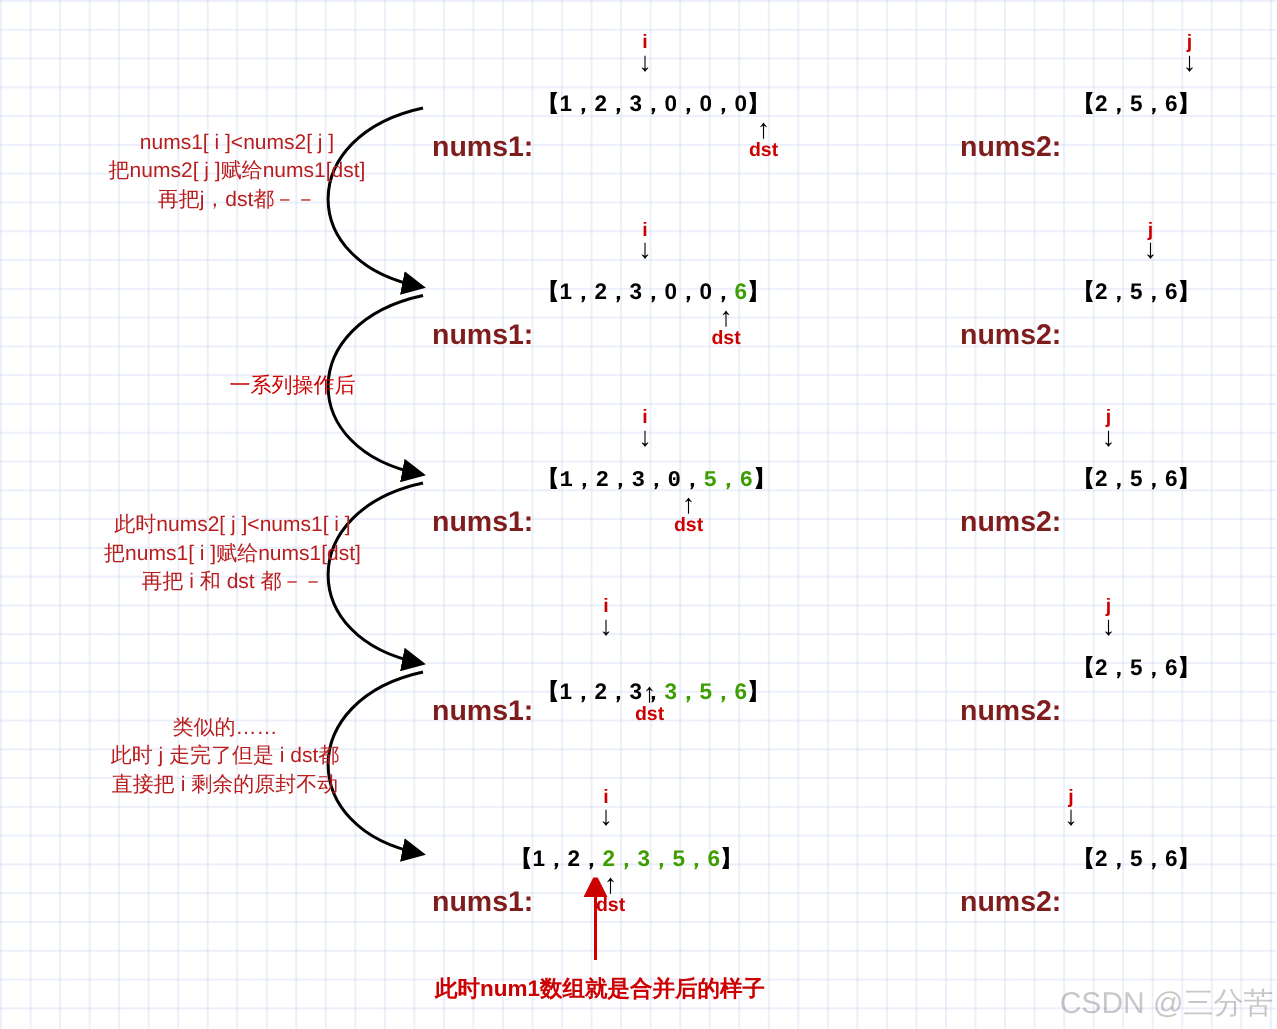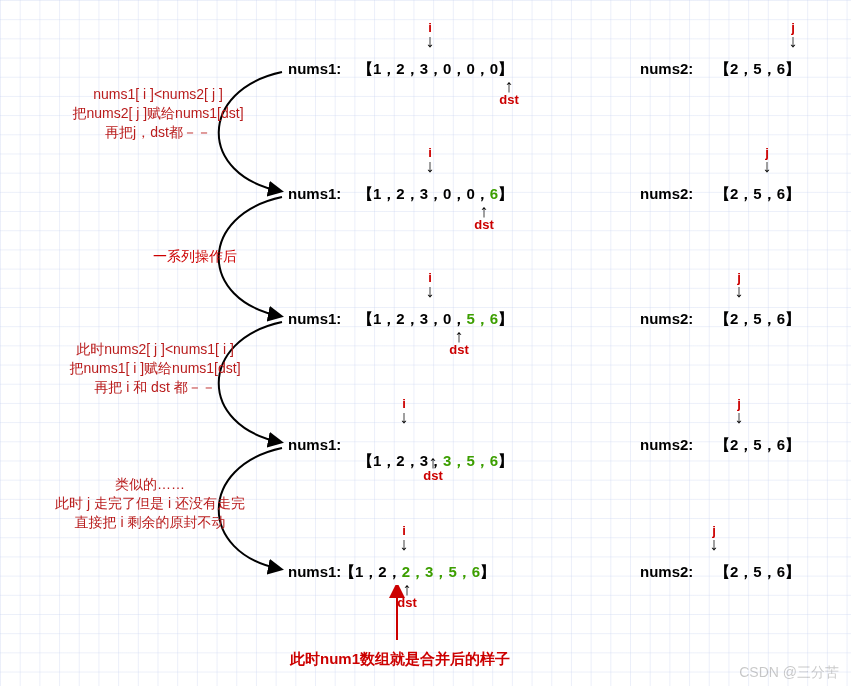--- a/index.html
+++ b/index.html
@@ -8,30 +8,30 @@
   width: 851px;
   height: 686px;
   position: relative;
   background: #fff;
   background-image:
     linear-gradient(to right, rgba(200,210,240,0.35) 1px, transparent 1px),
     linear-gradient(to bottom, rgba(200,210,240,0.35) 1px, transparent 1px);
   background-size: 19.7px 19.2px;
   overflow: hidden;
 }
-.label { font-size: 15px; font-weight: bold; color: #000000; position: absolute; }
+.label { font-size: 19px; font-weight: bold; color: #7f1d1d; position: absolute; margin-top: 28px; }
 .arr   { font-size: 15px; font-weight: bold; color: #000; position: absolute; white-space: pre; }
 .green { color: #3c9e00; }
 .ptr   { position: absolute; font-size: 13px; font-weight: bold; color: #c00; text-align: center; width: 20px; }
 .ptr .arrow-down { display: block; font-size: 18px; line-height: 12px; }
 .ptr .arrow-up   { display: block; font-size: 18px; line-height: 12px; }
 .note  { position: absolute; color: #b91c1c; font-size: 14px; text-align: center; line-height: 1.35; }
 .note.red { color: #c00; }
 .final { position: absolute; color: #c00; font-weight: bold; font-size: 15px; }
-.watermark { position: absolute; right: 12px; bottom: 4px; color: rgba(0,0,0,0.22); font-size: 14px; }
+.watermark { position: absolute; right: 2px; bottom: 4px; color: rgba(0,0,0,0.22); font-size: 20px; }
 svg.curve { position: absolute; left: 0; top: 0; overflow: visible; }
 svg.straight { position: absolute; }
 </style>
 </head>
 <body>
 
 <div id="stage">
     <div class="label" style="left: 288px; top: 60px;">nums1:</div>
     <div class="arr" style="left: 358px; top: 60px;"><span>【1，</span><span>2，</span><span>3，</span><span>0，</span><span>0，</span><span>0</span><span>】</span></div>
     <div class="label" style="left: 640px; top: 60px;">nums2:</div>
@@ -56,21 +56,21 @@
     <div class="ptr" style="left: 469px; top: 205px; width: 30px;"><span class="arrow-up" style="color: rgb(0, 0, 0);">↑</span><span>dst</span></div>
     <svg class="curve" width="851" height="686">
       <defs>
         <marker id="ahB1" markerWidth="8" markerHeight="8" refX="6" refY="4" orient="auto">
           <path d="M0,0 L8,4 L0,8 Z" fill="#000"></path>
         </marker>
       </defs>
       <path d="M 282 197 C 198 215, 198 300, 280 316" fill="none" stroke="#000" stroke-width="2" marker-end="url(#ahB1)"></path>
     </svg>
     <div class="label" style="left: 288px; top: 310px;">nums1:</div>
-    <div class="arr" style="left: 358px; top: 310px;"><span>【1，</span><span>2，</span><span>3，</span><span>0，</span><span class="green">5，</span><span class="green">6</span><span>】</span></div>
+    <div class="arr" style="left: 358px; top: 310px; font-family: Liberation Mono, monospace;"><span>【1，</span><span>2，</span><span>3，</span><span>0，</span><span class="green">5，</span><span class="green">6</span><span>】</span></div>
     <div class="label" style="left: 640px; top: 310px;">nums2:</div>
     <div class="arr" style="left: 715px; top: 310px;"><span>【2，</span><span>5，</span><span>6</span><span>】</span></div>
     <div class="ptr" style="left: 420px; top: 270px;"><span>i</span><span class="arrow-down" style="color: rgb(0, 0, 0);">↓</span></div>
     <div class="ptr" style="left: 729px; top: 270px;"><span>j</span><span class="arrow-down" style="color: rgb(0, 0, 0);">↓</span></div>
     <div class="ptr" style="left: 444px; top: 330px; width: 30px;"><span class="arrow-up" style="color: rgb(0, 0, 0);">↑</span><span>dst</span></div>
     <svg class="curve" width="851" height="686">
       <defs>
         <marker id="ahB2" markerWidth="8" markerHeight="8" refX="6" refY="4" orient="auto">
           <path d="M0,0 L8,4 L0,8 Z" fill="#000"></path>
         </marker>
@@ -100,21 +100,21 @@
     <div class="ptr" style="left: 704px; top: 523px;"><span>j</span><span class="arrow-down" style="color: rgb(0, 0, 0);">↓</span></div>
     <div class="ptr" style="left: 392px; top: 583px; width: 30px;"><span class="arrow-up" style="color: rgb(0, 0, 0);">↑</span><span>dst</span></div>
     <div class="note " style="left: 48px; top: 85px; width: 220px; white-space: pre-line;">nums1[ i ]&lt;nums2[ j ]
 把nums2[ j ]赋给nums1[dst]
 再把j，dst都－－</div>
     <div class="note red" style="left: 125px; top: 247px; width: 140px; white-space: pre-line;">一系列操作后</div>
     <div class="note " style="left: 40px; top: 340px; width: 230px; white-space: pre-line;">此时nums2[ j ]&lt;nums1[ i ]
 把nums1[ i ]赋给nums1[dst]
 再把 i 和 dst 都－－</div>
     <div class="note " style="left: 25px; top: 475px; width: 250px; white-space: pre-line;">类似的……
-此时 j 走完了但是 i 还没有走完
+此时 j 走完了但是 i dst都
 直接把 i 剩余的原封不动</div>
   </div>
 
 <svg class="straight" style="left:385px; top:585px;" width="30" height="60">
   <defs>
       <marker id="ahRed" markerWidth="8" markerHeight="8" refX="4" refY="4" orient="auto">
     <path d="M0,0 L8,4 L0,8 Z" fill="#c00"></path>
       </marker>
     </defs>
   <line x1="12" y1="55" x2="12" y2="5" stroke="#c00" stroke-width="2" marker-end="url(#ahRed)"></line>

